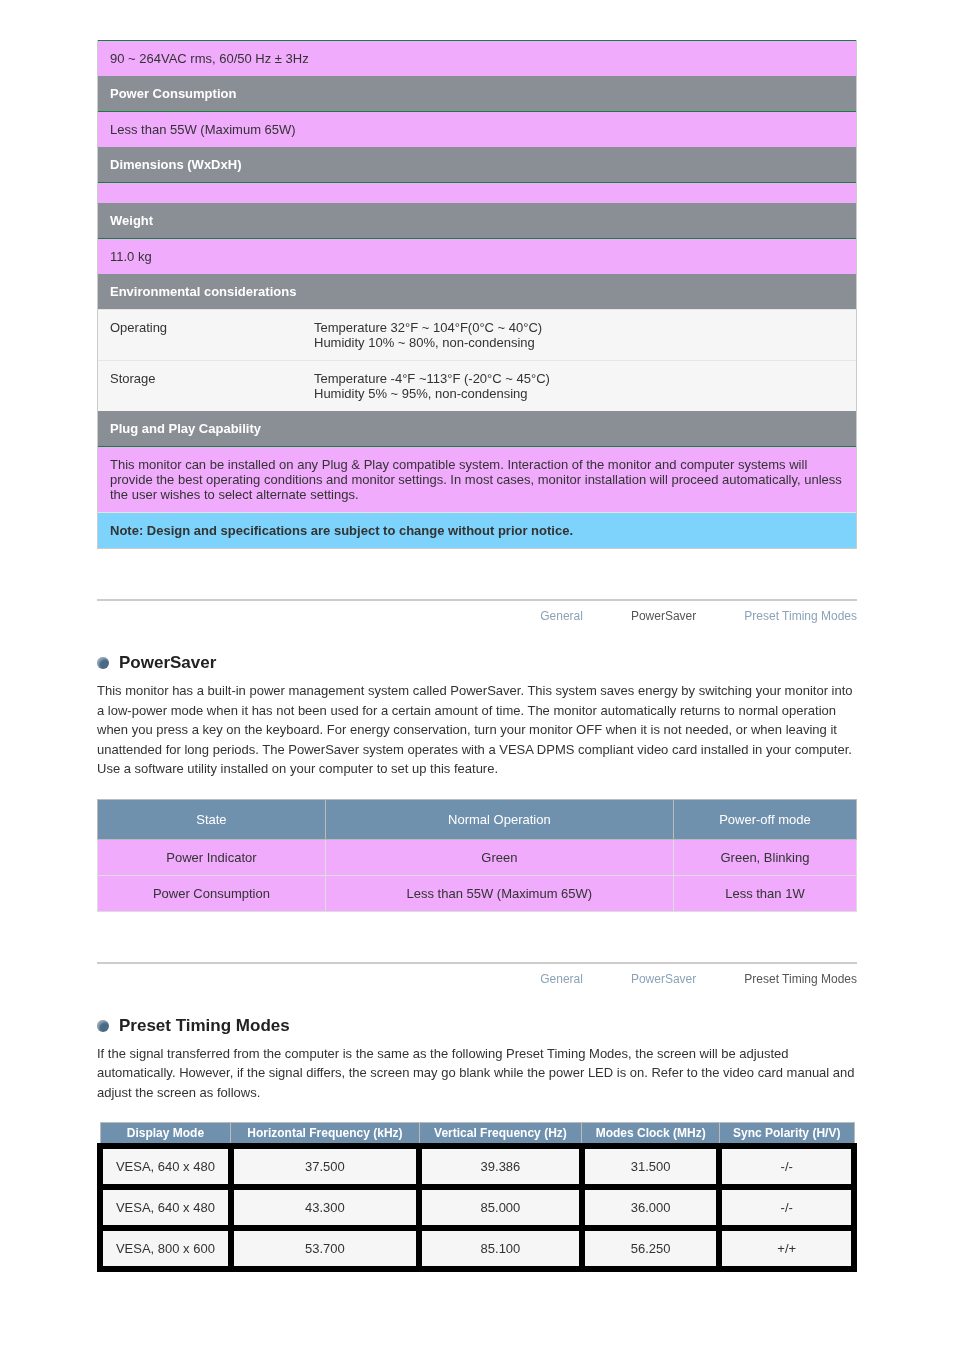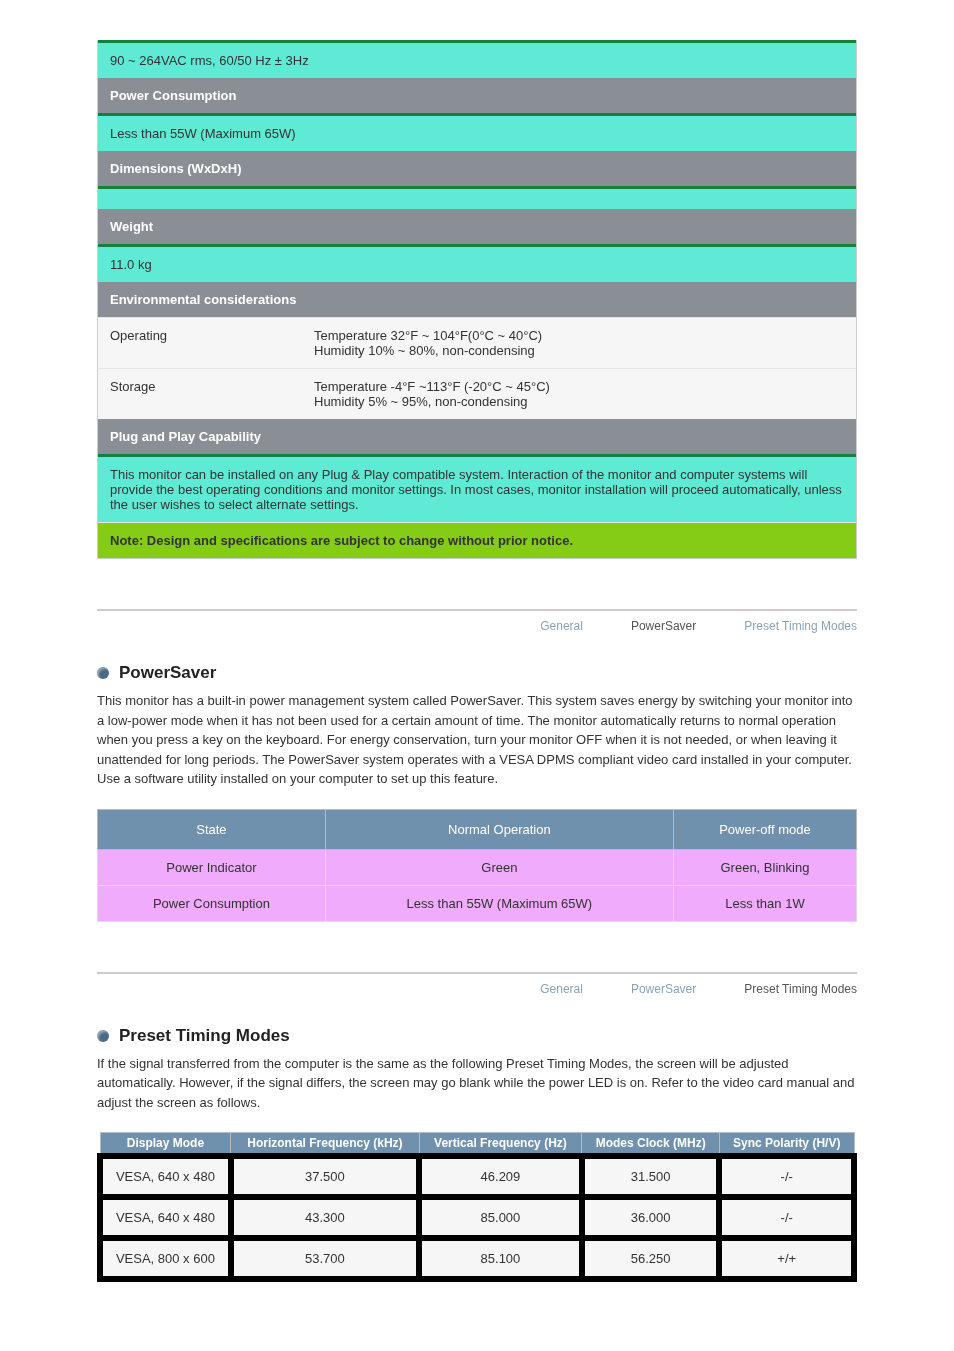--- a/index.html
+++ b/index.html
@@ -1,22 +1,22 @@
 <!DOCTYPE html>
 <html><head>
 <meta charset="utf-8">
 <style>
 body{margin:0;background:#fff;font-family:Arial,Helvetica,sans-serif;font-size:13px;color:#333;display:flex;justify-content:center}
 .page{width:760px;padding:40px 0}
 .specs-table{width:760px;border-collapse:separate;border-spacing:0;border-left:1px solid #ccc;border-right:1px solid #ccc;border-bottom:1px solid #ccc}
 .specs-table td{padding:10px 12px;vertical-align:top}
 .hdr{background:#8a8f95;color:#fff;font-weight:bold}
 .cell{background:#f6f6f6;border-top:1px solid #e5e5e5}
-.plain{background:#5eead4;border-top:3px solid #15803d}
-.note{background:#84cc16;border-top:1px solid #e5e5e5;font-weight:bold}
+.plain{background:#f0abfc;border-top:1px solid #15803d}
+.note{background:#7dd3fc;border-top:1px solid #e5e5e5;font-weight:bold}
 .tabs{margin-top:50px;display:flex;justify-content:flex-end;gap:48px;border-top:2px solid #ccc;padding-top:8px;width:760px}
 .tabs .tab{font-size:12px;color:#8aa3b8;cursor:pointer}
 .tabs .tab.act{color:#555}
 .section-head{display:flex;align-items:center;margin-top:30px;gap:10px}
 .bullet{width:12px;height:12px;border-radius:50%;background:#4a6a85;box-shadow:inset 2px 2px 2px rgba(255,255,255,.4)}
 .section-head h2{margin:0;font-size:17px;font-weight:bold;color:#222}
 .para{margin-top:8px;line-height:1.5;font-size:13px;color:#333}
 .ps-table{width:760px;border-collapse:collapse;margin-top:20px;border:1px solid #ccc}
 .ps-table th{background:#6f91ae;color:#fff;padding:12px 6px;font-weight:normal;font-size:13px;text-align:center;border:1px solid #bbb}
 .ps-table td{background:#f0abfc;padding:10px 6px;text-align:center;border:1px solid #ddd}
@@ -130,21 +130,21 @@
         <tr>
   <th>Display Mode</th>
   <th>Horizontal Frequency (kHz)</th>
   <th>Vertical Frequency (Hz)</th>
   <th>Modes Clock (MHz)</th>
   <th>Sync Polarity (H/V)</th>
 </tr>
 <tr>
   <td>VESA, 640 x 480</td>
   <td>37.500</td>
-  <td>46.209</td>
+  <td>39.386</td>
   <td>31.500</td>
   <td>-/-</td>
 </tr>
 <tr>
   <td>VESA, 640 x 480</td>
   <td>43.300</td>
   <td>85.000</td>
   <td>36.000</td>
   <td>-/-</td>
 </tr>

